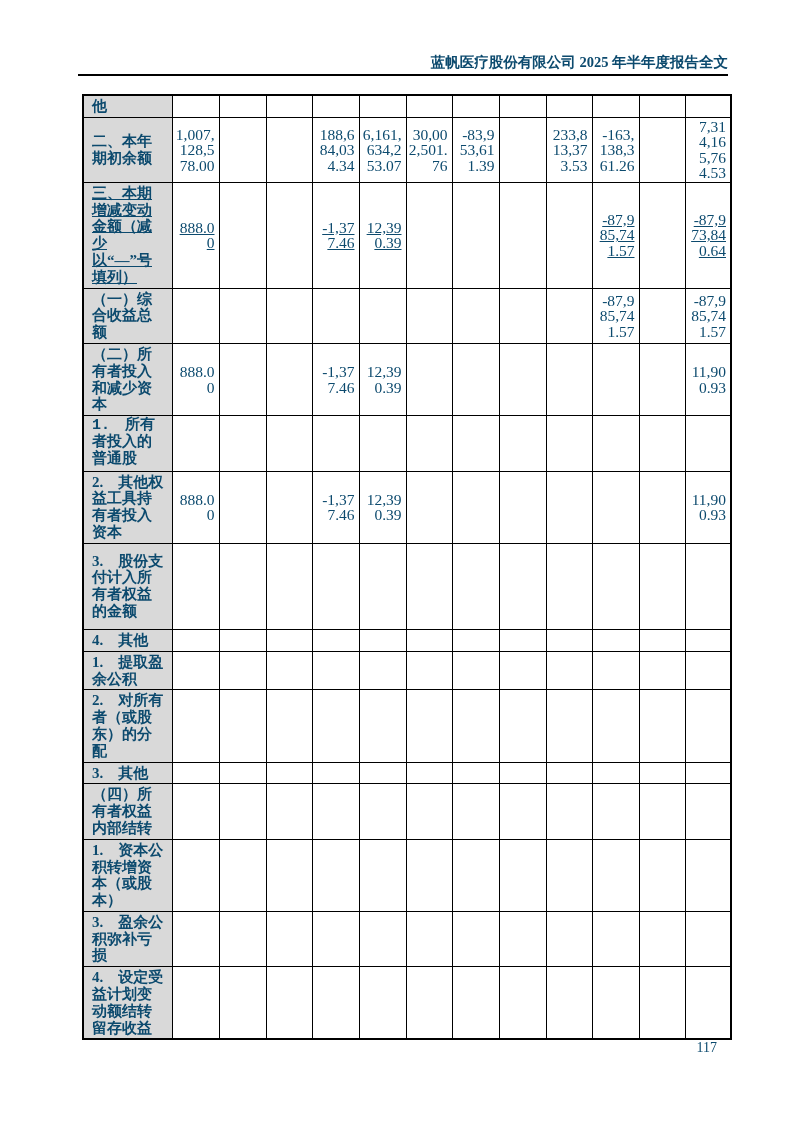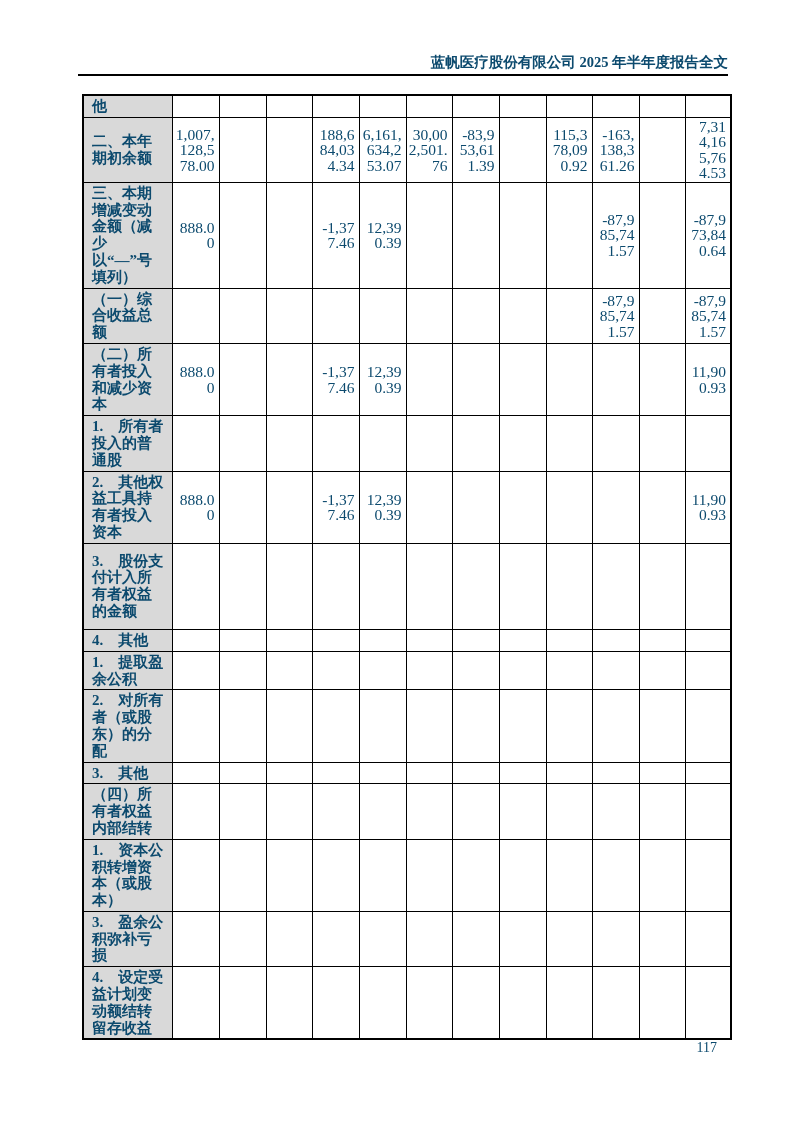--- a/index.html
+++ b/index.html
@@ -106,26 +106,26 @@
         <tr style="height: 64px;">
           <td class="label-cell">二、本年期初余额</td>
           <td class="num-cell">1,007,128,578.00</td>
           <td class="num-cell"></td>
           <td class="num-cell"></td>
           <td class="num-cell">188,684,034.34</td>
           <td class="num-cell">6,161,634,253.07</td>
           <td class="num-cell">30,002,501.76</td>
           <td class="num-cell">-83,953,611.39</td>
           <td class="num-cell"></td>
-          <td class="num-cell">115,378,090.92</td>
+          <td class="num-cell">233,813,373.53</td>
           <td class="num-cell">-163,138,361.26</td>
           <td class="num-cell"></td>
           <td class="num-cell">7,314,165,764.53</td>
         </tr>
-        <tr style="height: 86px;">
+        <tr style="height: 86px; text-decoration: underline;">
           <td class="label-cell">三、本期增减变动金额（减少以“—”号填列）</td>
           <td class="num-cell">888.00</td>
           <td class="num-cell"></td>
           <td class="num-cell"></td>
           <td class="num-cell">-1,377.46</td>
           <td class="num-cell">12,390.39</td>
           <td class="num-cell"></td>
           <td class="num-cell"></td>
           <td class="num-cell"></td>
           <td class="num-cell"></td>
@@ -156,21 +156,21 @@
           <td class="num-cell">-1,377.46</td>
           <td class="num-cell">12,390.39</td>
           <td class="num-cell"></td>
           <td class="num-cell"></td>
           <td class="num-cell"></td>
           <td class="num-cell"></td>
           <td class="num-cell"></td>
           <td class="num-cell"></td>
           <td class="num-cell">11,900.93</td>
         </tr>
-        <tr style="height: 49px;">
+        <tr style="height: 49px; font-family: Liberation Mono, monospace;">
           <td class="label-cell">1.　所有者投入的普通股</td>
           <td class="num-cell"></td>
           <td class="num-cell"></td>
           <td class="num-cell"></td>
           <td class="num-cell"></td>
           <td class="num-cell"></td>
           <td class="num-cell"></td>
           <td class="num-cell"></td>
           <td class="num-cell"></td>
           <td class="num-cell"></td>

